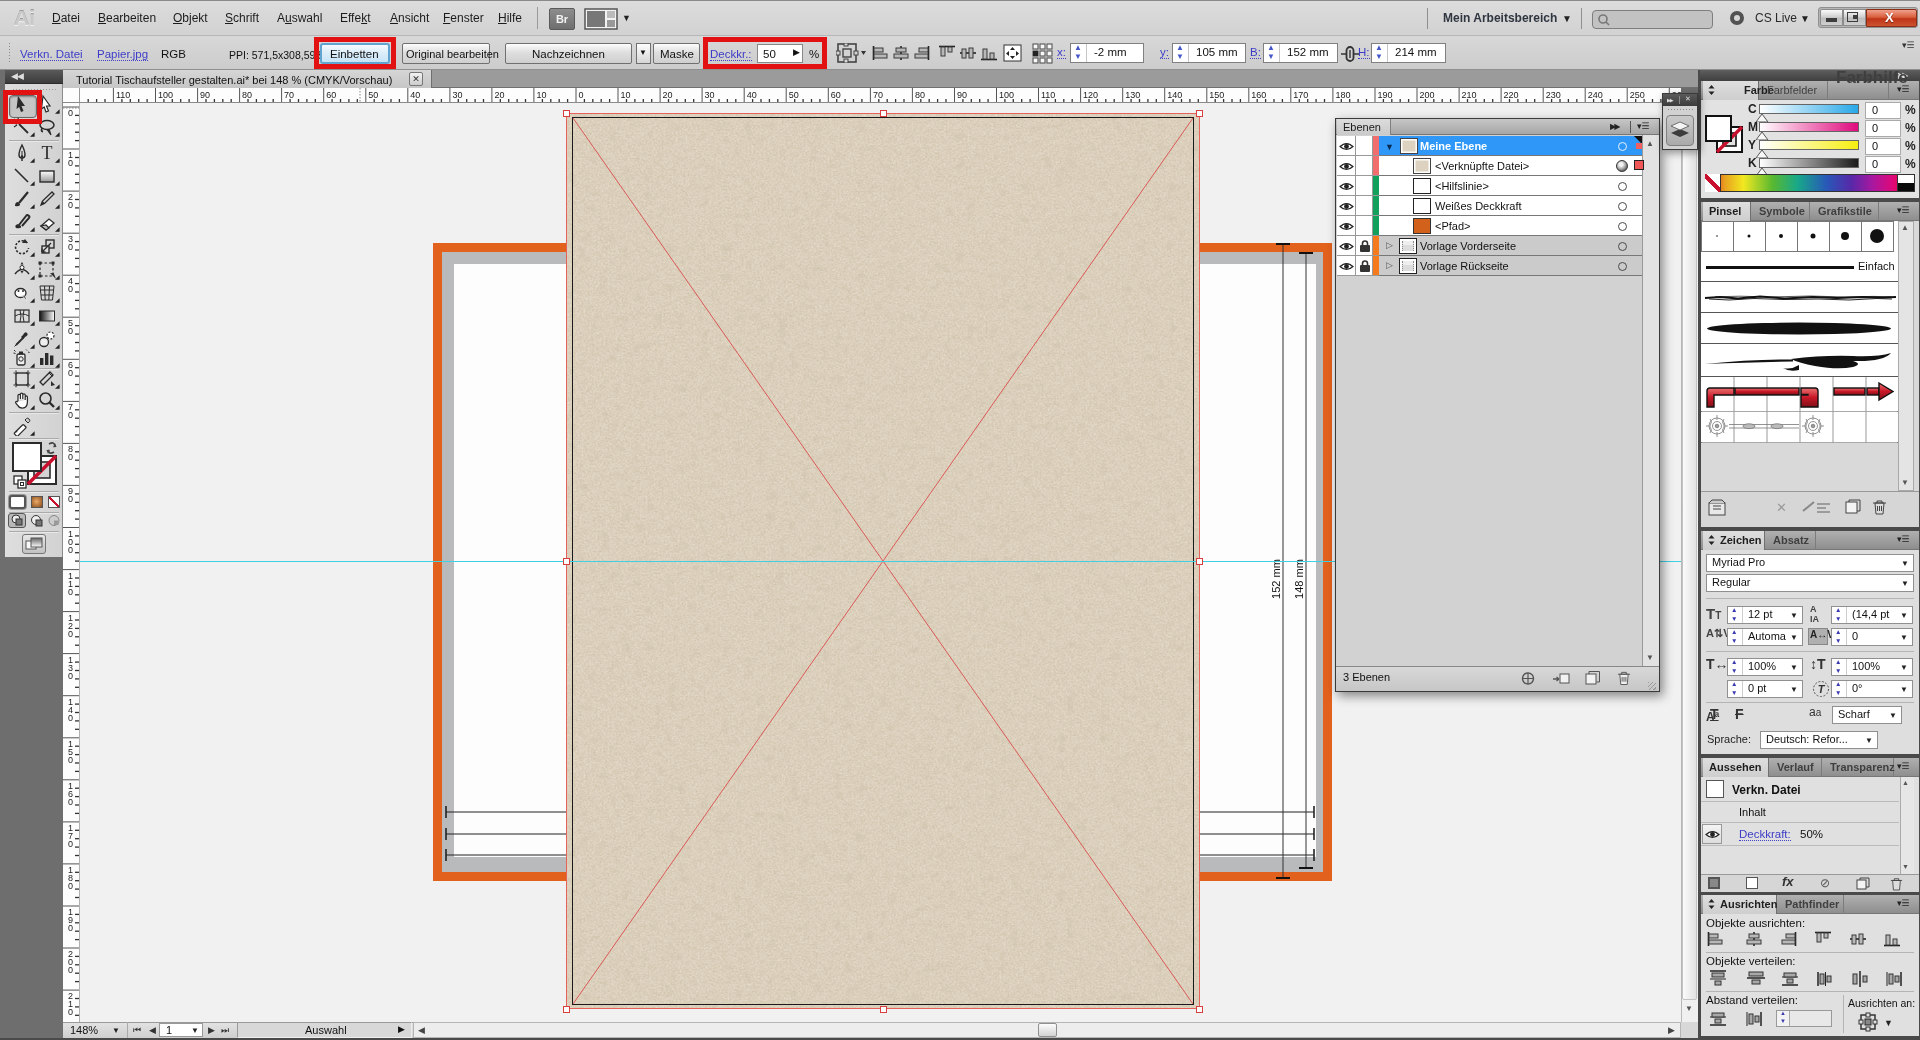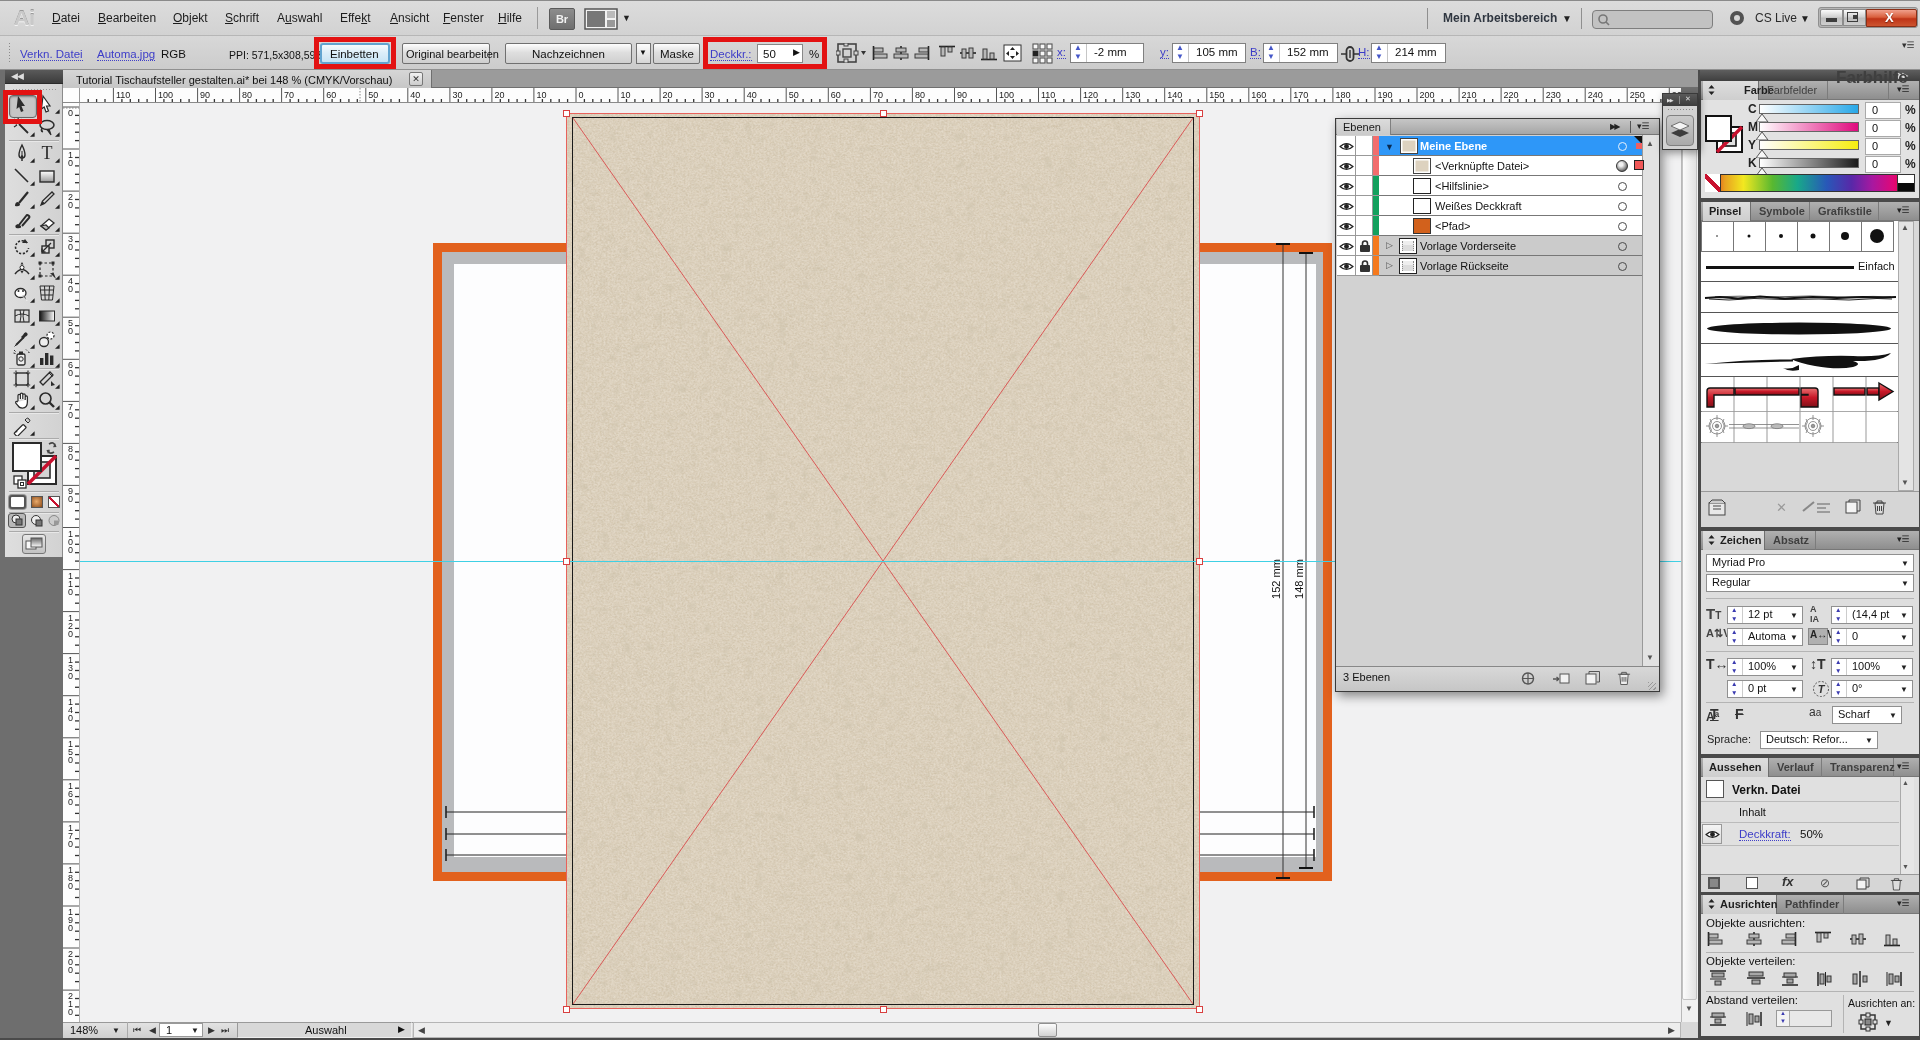--- a/index.html
+++ b/index.html
@@ -47,21 +47,21 @@
 <div class="a" style="left:1820px;top:9px;width:23px;height:17px;background:linear-gradient(#fbfbfb,#d2d2d2 45%,#bdbdbd 55%,#cfcfcf);border:1px solid #8c8c8c;border-radius:2px 0 0 2px;"></div>
 <div class="a" style="left:1826px;top:18px;width:11px;height:3.5px;background:#3d3d3d;"></div>
 <div class="a" style="left:1843px;top:9px;width:23px;height:17px;background:linear-gradient(#fbfbfb,#d2d2d2 45%,#bdbdbd 55%,#cfcfcf);border:1px solid #8c8c8c;"></div>
 <div class="a" style="left:1847px;top:12px;width:11px;height:10px;border:1.8px solid #3d3d3d;"></div>
 <div class="a" style="left:1853px;top:15px;width:4px;height:4px;background:#3d3d3d;"></div>
 <div class="a" style="left:1866px;top:9px;width:51px;height:18px;background:linear-gradient(#f0a08c,#d95f3d 45%,#bf3417 55%,#cd5430);border:1px solid #8a2f17;border-radius:0 2px 2px 0;"></div>
 <div class="tx" style="left:1885px;top:10px;font-size:13px;font-weight:bold;color:#fff;text-shadow:0 1px 1px #7a2410;">X</div>
 <div class="a" style="left:0;top:36px;width:1920px;height:34px;background:linear-gradient(#d8d8d8,#cccccc);border-bottom:1px solid #909090;"></div>
 <div class="a" style="left:8px;top:42px;width:3px;height:22px;background-image:radial-gradient(#8a8a8a 40%,transparent 45%);background-size:3px 3px;"></div>
 <div class="tx blue" style="left:20px;top:48px;font-size:11.5px;"><span class="dotu">Verkn. Datei</span></div>
-<div class="tx blue" style="left:97px;top:48px;font-size:11.5px;"><span class="dotu">Automa.jpg</span></div>
+<div class="tx blue" style="left:97px;top:48px;font-size:11.5px;"><span class="dotu">Papier.jpg</span></div>
 <div class="tx" style="left:161px;top:48px;font-size:11.5px;color:#111;">RGB</div>
 <div class="tx" style="left:229px;top:49px;font-size:10.5px;color:#111;">PPI: 571,5x308,598</div>
 <div class="a" style="left:320px;top:43px;width:70px;height:21px;background:linear-gradient(#f6fbfe,#dceef9 45%,#c8e4f5);border:2px solid #62a4d0;border-radius:3px;"></div>
 <div class="tx" style="left:330px;top:48px;font-size:11.5px;color:#111;">Einbetten</div>
 <div class="a" style="left:314px;top:37px;width:82px;height:32px;border:5px solid #e31212;"></div>
 <div class="a" style="left:402px;top:43px;width:88px;height:21px;background:linear-gradient(#fdfdfd,#dedede 45%,#cfcfcf);border:1px solid #707070;border-radius:2px;"></div>
 <div class="tx" style="left:406px;top:48px;font-size:11px;color:#111;">Original bearbeiten</div>
 <div class="a" style="left:505px;top:43px;width:127px;height:21px;background:linear-gradient(#fdfdfd,#dedede 45%,#cfcfcf);border:1px solid #707070;border-radius:2px;"></div>
 <div class="tx" style="left:532px;top:48px;font-size:11.5px;color:#111;">Nachzeichnen</div>
 <div class="a" style="left:636px;top:43px;width:15px;height:21px;background:linear-gradient(#fdfdfd,#d6d6d6);border:1px solid #707070;"></div>

